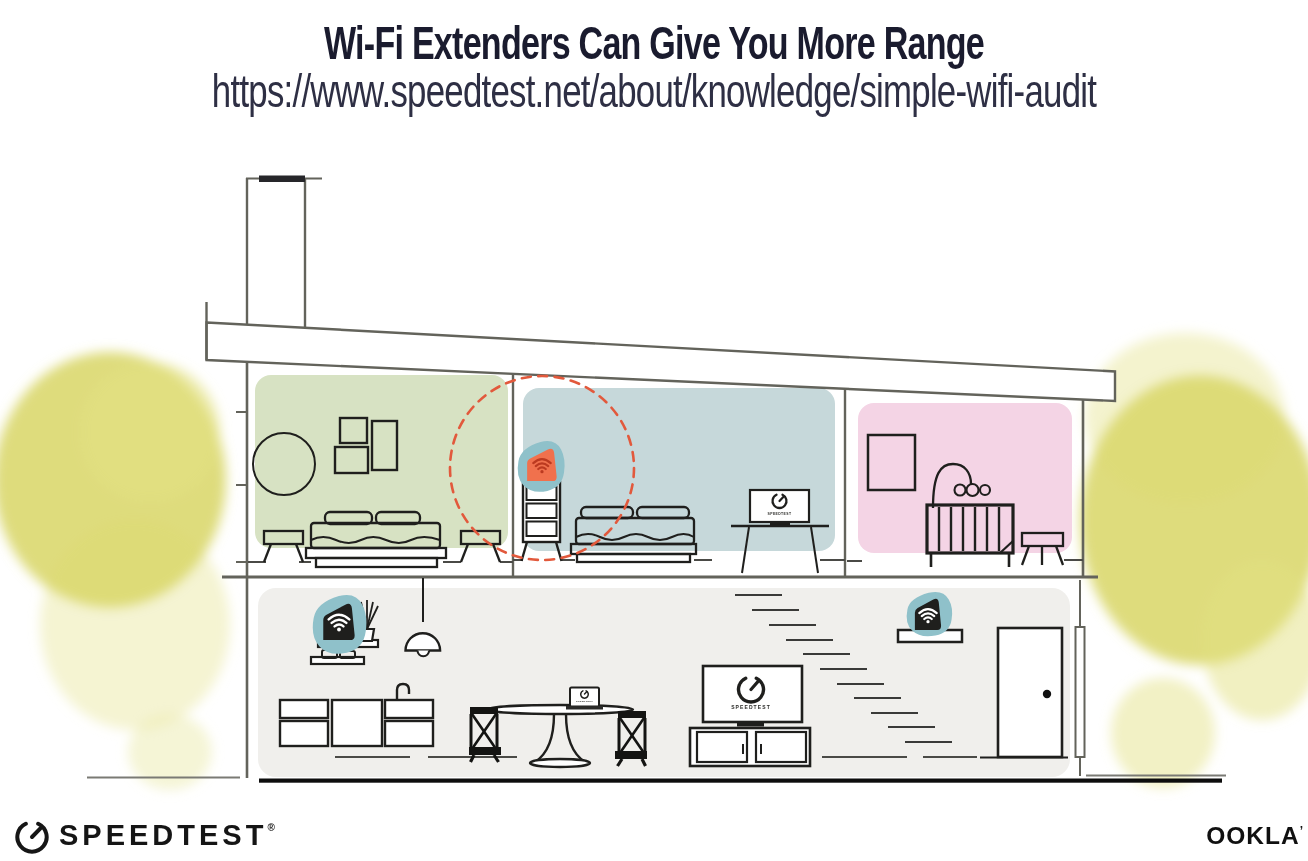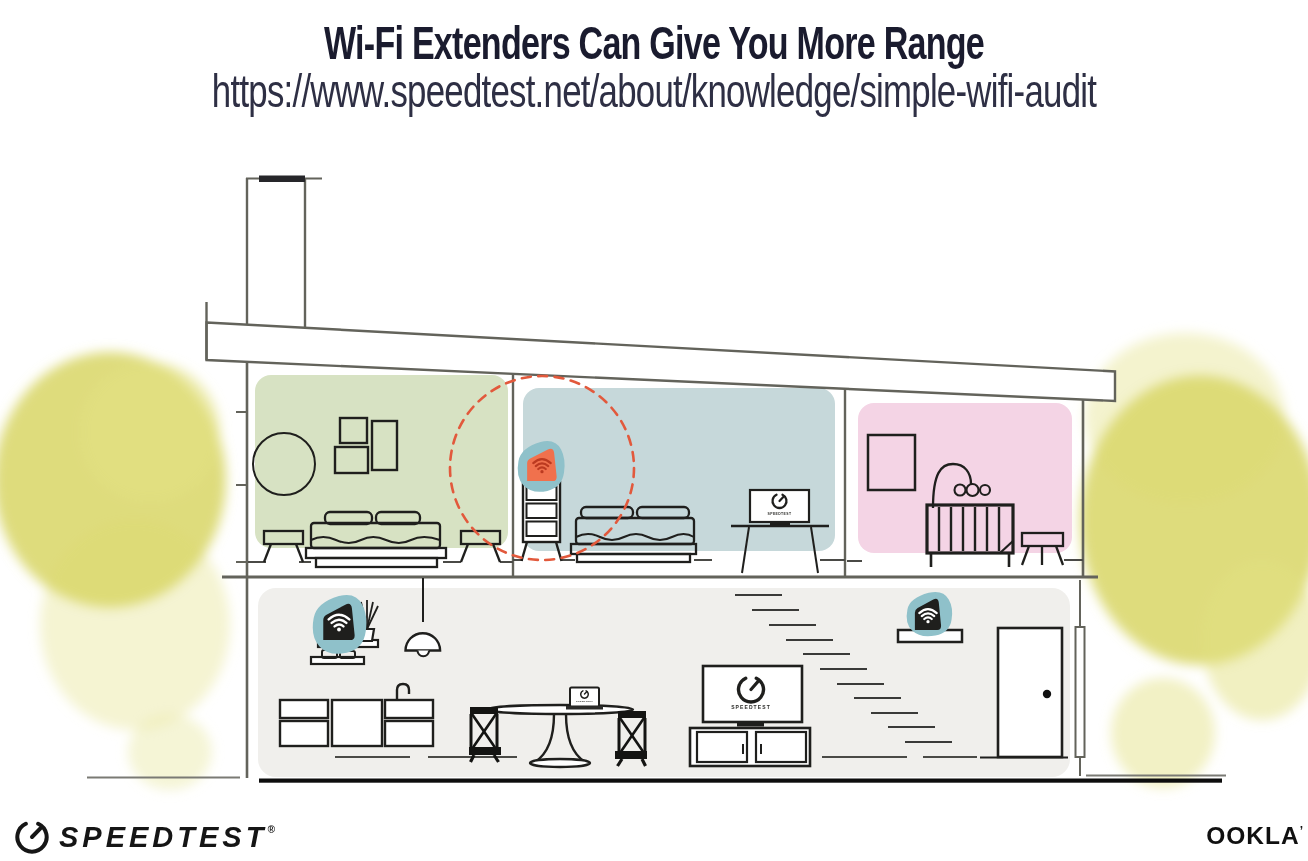--- a/index.html
+++ b/index.html
@@ -11,21 +11,21 @@
     position:absolute;top:16px;left:0;width:1308px;text-align:center;
     font-size:46px;font-weight:bold;color:#1a1b2e;letter-spacing:-1px;
     transform:scaleX(.74);white-space:nowrap;
   }
   .subtitle{
     position:absolute;top:63px;left:0;width:1308px;text-align:center;
     font-size:47px;font-weight:400;color:#2e2f44;letter-spacing:-1px;
     transform:scaleX(.74);white-space:nowrap;
   }
   .scene{position:absolute;left:0;top:0;}
-  .logo-left{position:absolute;left:14px;top:819px;display:flex;align-items:center;gap:9px;font-style:italic;}
+  .logo-left{position:absolute;left:14px;top:819px;display:flex;align-items:flex-start;gap:9px;}
   .logo-left .word{font-size:29px;font-weight:bold;letter-spacing:4px;color:#151515;white-space:nowrap;}
   .logo-left .reg{font-size:10px;vertical-align:14px;letter-spacing:0;}
   .logo-right{position:absolute;right:5px;top:822px;font-size:24.5px;font-weight:bold;
     letter-spacing:1px;color:#101010;white-space:nowrap;}
   .logo-right .reg{font-size:12px;vertical-align:9px;letter-spacing:0;}
   .svgtext{font-family:"Liberation Sans",sans-serif;font-weight:bold;fill:#2b2b28;}
 </style>
 </head>
 <body>
 

